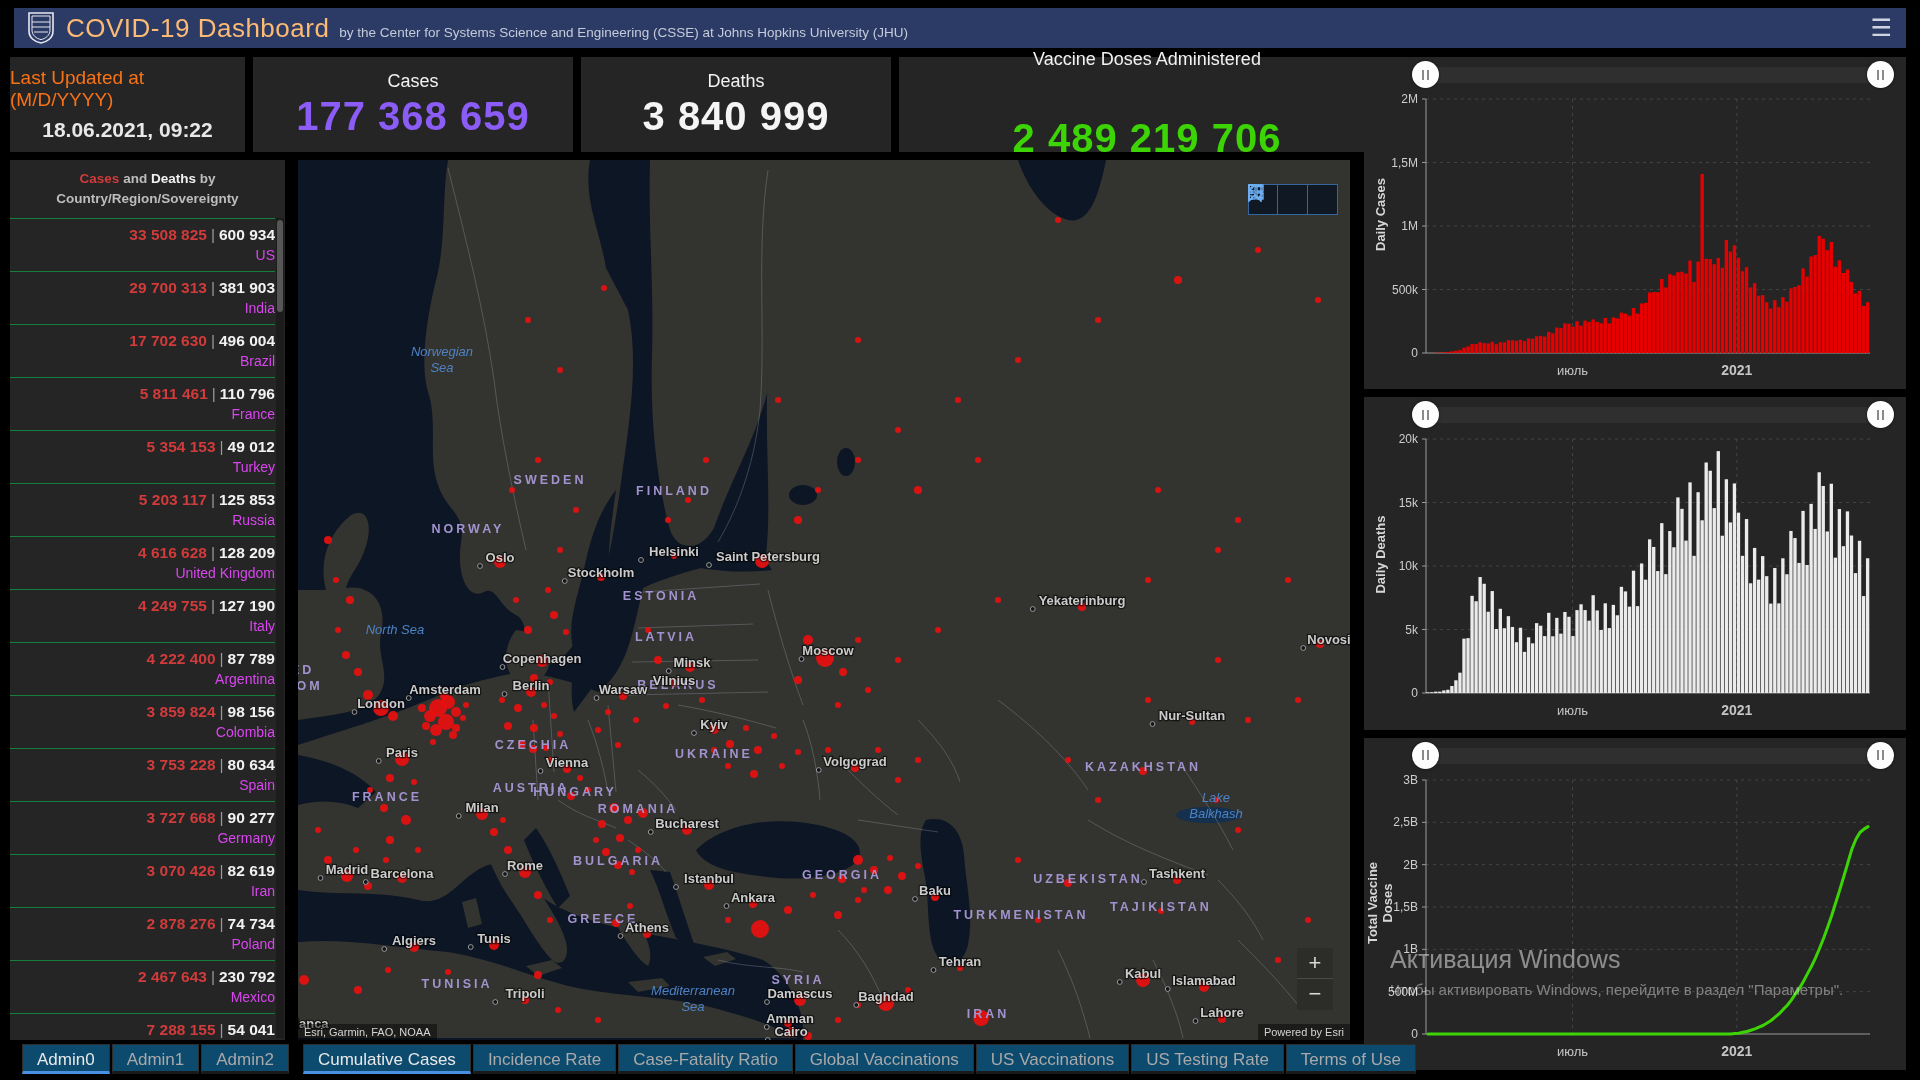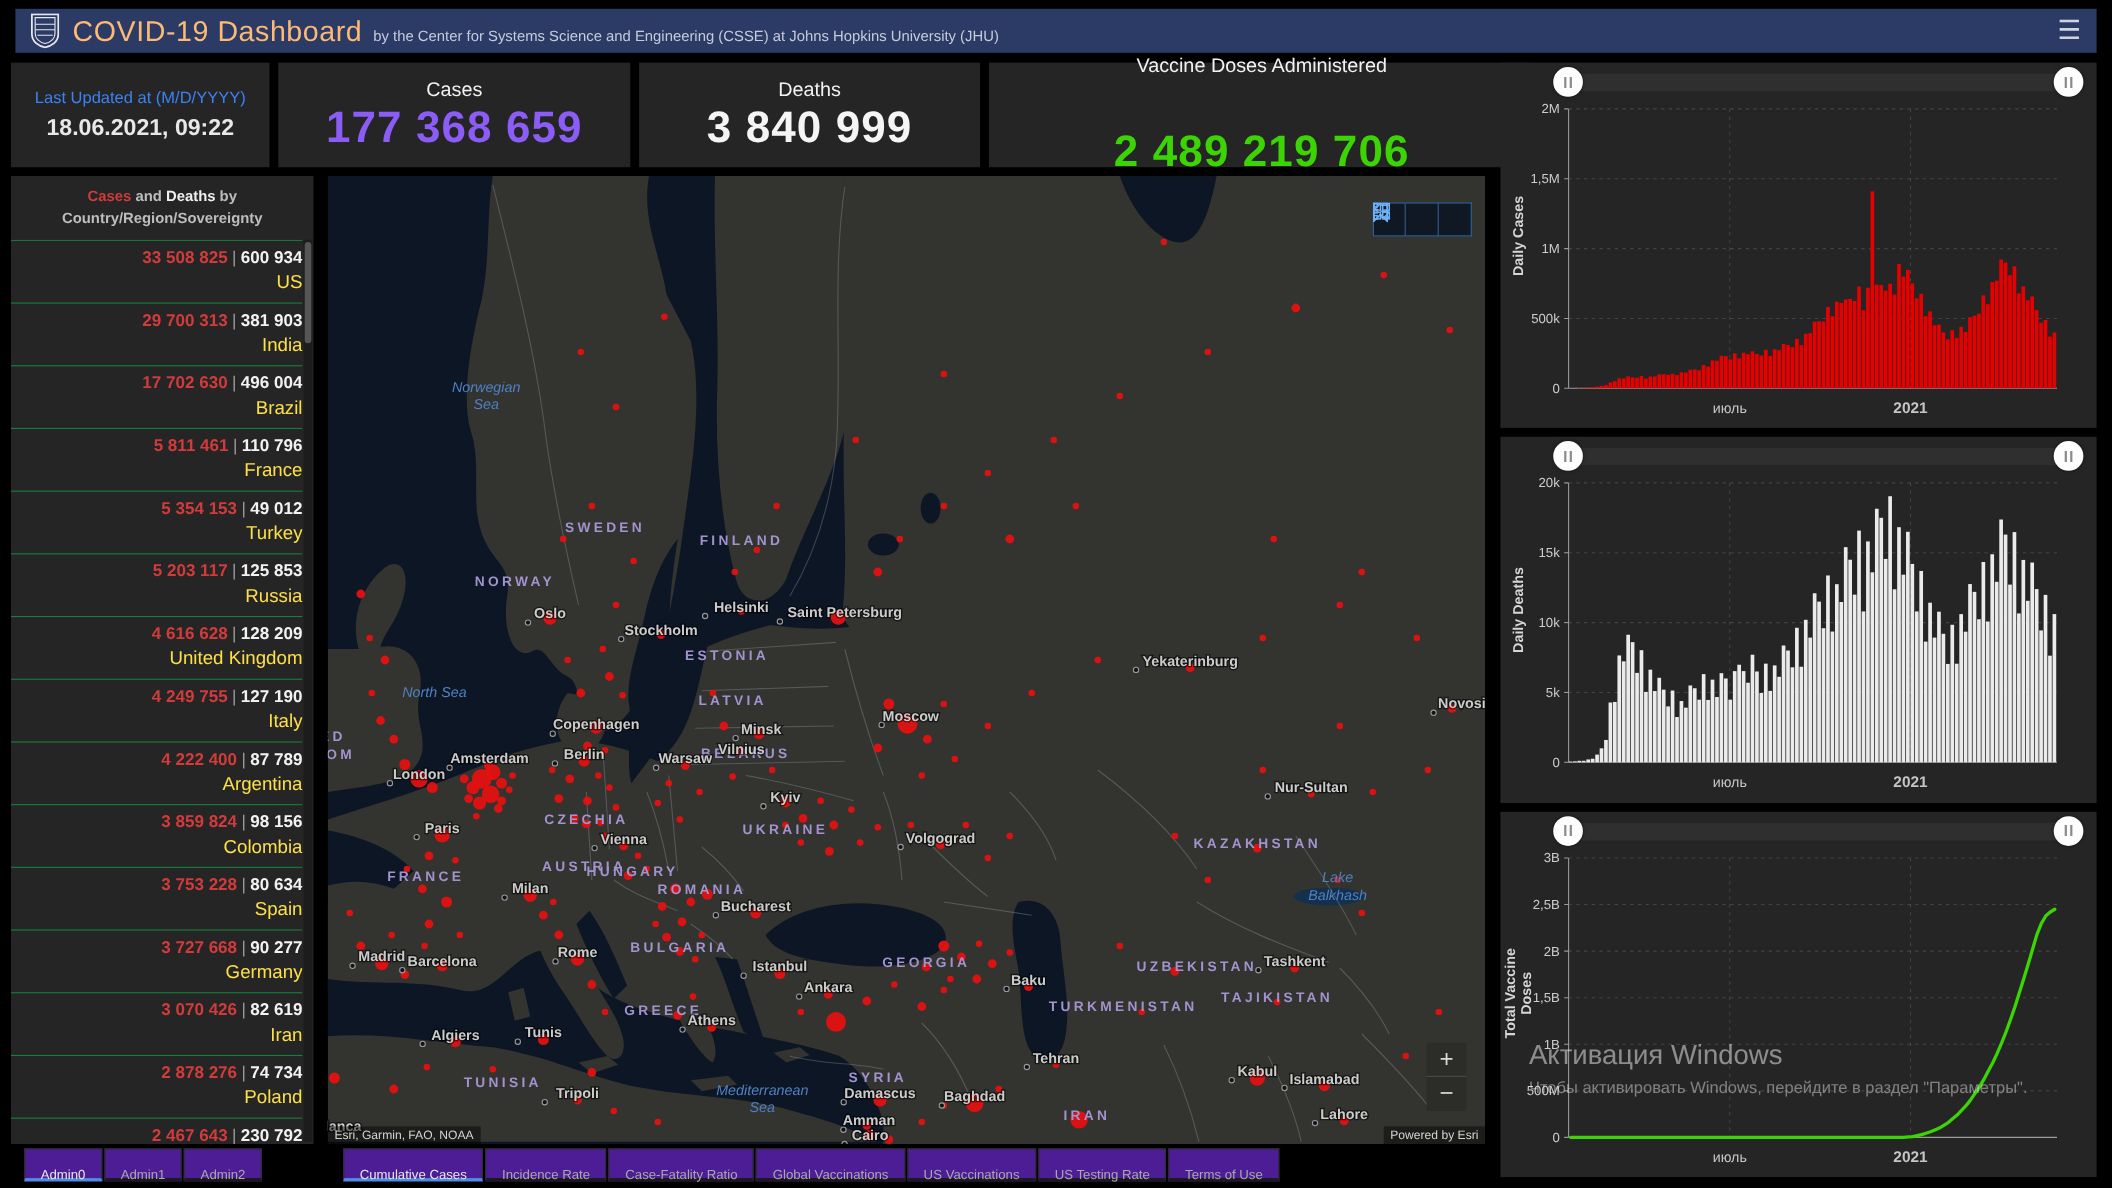--- a/index.html
+++ b/index.html
@@ -13,40 +13,40 @@
   .logo { width:26px; height:32px; margin-right:12px; flex:none; }
   .title { color:#fdba74; font-size:26px; font-weight:400; letter-spacing:.5px; }
   .subtitle { color:#c5cbda; font-size:13.5px; margin-left:10px; margin-top:8px; }
   .hamburger { margin-left:auto; color:#cdd3e0; font-size:24px; cursor:pointer; line-height:1; }
 
   
   .stats { position:absolute; left:10px; top:57px; height:95px; display:flex; gap:8px; }
   .stat { background:#252525; height:95px; display:flex; flex-direction:column;
     align-items:center; justify-content:center; }
   .stat.lu { width:235px; align-items:center; }
-  .lu-label { color:#3b82f6; font-size:15px; }
+  .lu-label { color:#f97316; font-size:19px; }
   .lu-value { color:#e8e8e8; font-size:21px; font-weight:700; margin-top:7px; }
   .stat-label { color:#f2f2f2; font-size:18px; }
   .stat-value { font-size:40px; font-weight:700; margin-top:2px; letter-spacing:1px; }
   .stat.cases { width:320px; } .stat.cases .stat-value { color:#8b5cf6; }
   .stat.deaths { width:310px; } .stat.deaths .stat-value { color:#f5f5f5; }
   .stat.vax { width:496px;gap:44px; } .stat.vax .stat-value { color:#3dd406; }
 
   
   .sidebar { position:absolute; left:10px; top:160px; width:275px; height:880px;
     background:#252525; overflow:hidden; }
   .sb-head { text-align:center; padding:9px 6px 8px; color:#bdbdbd; font-size:13.5px;
     font-weight:700; line-height:1.45; }
   .sb-head .red { color:#d13b3b; } .sb-head .white { color:#f0f0f0; }
   .rows { position:absolute; top:58px; bottom:0; left:0; right:10px; overflow:hidden; }
   .row { padding:7px 0 8px 14px; border-top:1px solid #15803d; cursor:pointer;text-align:right; }
   .row-nums { font-size:15.5px; font-weight:700; }
   .row-nums .c { color:#d13b3b; } .row-nums .sep { color:#9a9a9a; font-weight:400; padding:0 4px; }
   .row-nums .d { color:#f2f2f2; }
-  .row-country { color:#fde047; font-size:17px; margin-top:3px;margin-left:44px; }
+  .row-country { color:#d946ef; font-size:14px; margin-top:3px;margin-left:44px; }
   .sb-scroll { position:absolute; right:1px; top:58px; bottom:2px; width:8px; background:#1c1c1c; }
   .sb-thumb { position:absolute; top:2px; left:1px; width:6px; height:92px; background:#565656; border-radius:3px; }
 
   
   .map { position:absolute; left:298px; top:160px; width:1052px; height:880px; background:#0d1624; }
   .map svg { position:absolute; inset:0; }
   .map-toolbar { position:absolute; top:24px; right:12px; display:flex; }
   .map-btn { width:30px; height:31px; background:rgba(10,20,34,.85); border:1px solid #35679f;
     display:flex; align-items:center; justify-content:center; cursor:pointer; }
   .map-btn + .map-btn { border-left:none; }
@@ -75,22 +75,22 @@
 
   .watermark { position:absolute; left:26px; top:888px; pointer-events:none; }
   .wm1 { color:rgba(255,255,255,.48); font-size:25px; }
   .wm2 { color:rgba(255,255,255,.42); font-size:15px; margin-top:7px; }
 
   
   .tabsbar { position:absolute; left:10px; top:1044px; width:1340px; height:30px; display:flex; }
   .tabgroup { display:flex; gap:2px; }
   .tabgroup.left { padding-left:12px; width:288px; }
   .tabgroup.right { padding-left:14px; }
-  .tab { background:#4c1d95; border:1px solid #2e2e2e; border-bottom:3px solid #1a1a1a;
-    color:#a9a9a9; font-size:12px; padding:16px 14px 2px; cursor:pointer; white-space:nowrap; }
+  .tab { background:#0c4a6e; border:1px solid #2e2e2e; border-bottom:3px solid #1a1a1a;
+    color:#a9a9a9; font-size:17px; padding:5px 14px 2px; cursor:pointer; white-space:nowrap; }
   .tab.active { color:#e8e8e8; border-bottom:3px solid #4a90e2; }
 
   
   text { font-family:"Liberation Sans","DejaVu Sans",sans-serif; }
 </style>
 </head>
 <body>
 
 <div class="page">
 

